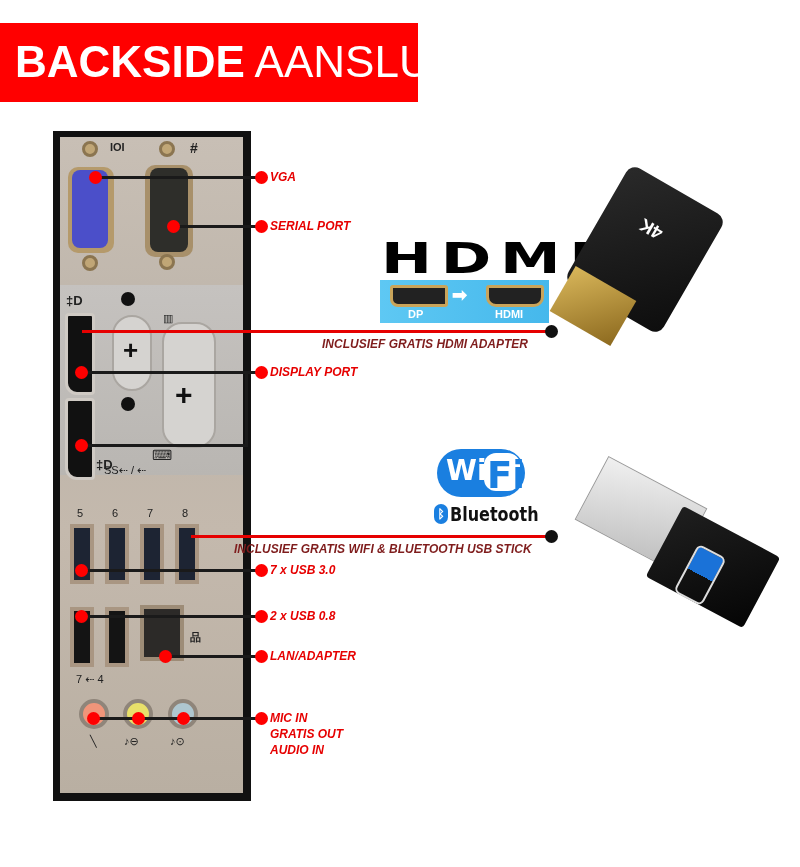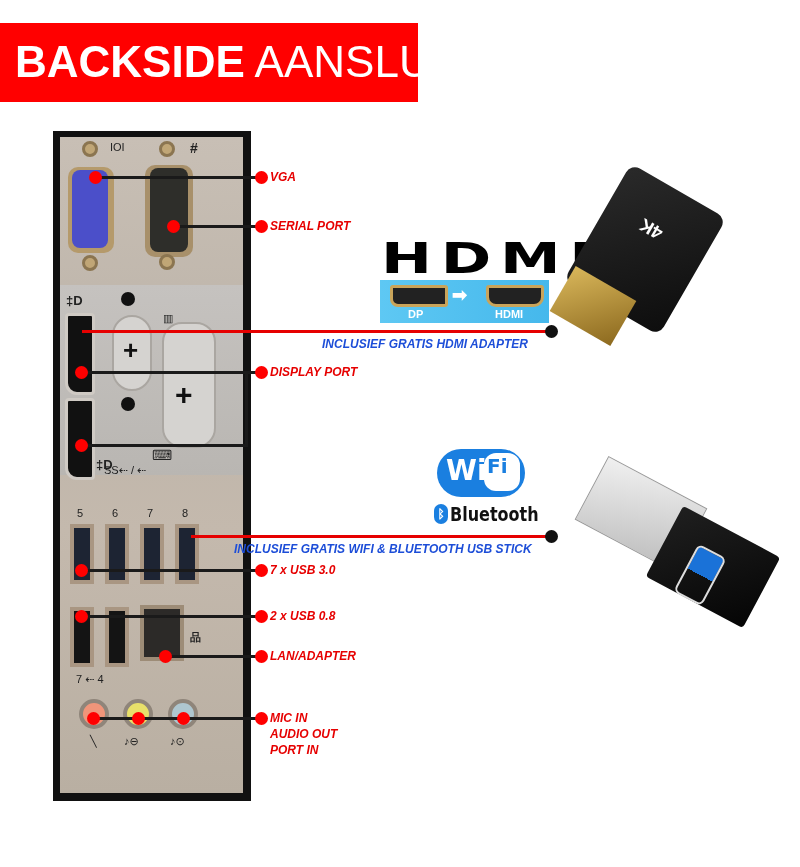--- a/index.html
+++ b/index.html
@@ -29,37 +29,37 @@
   .rj{left:140px;top:605px;width:44px;height:56px;background:#2c2a28;border:4px solid #9d8c77;box-sizing:border-box;}
   .jack{width:30px;height:30px;border-radius:50%;box-sizing:border-box;border:4px solid #8f857a;}
   .small-label{font-size:11px;color:#222;}
   
   .hline{height:3px;background:#1a1a1a;}
   .hline.red{background:#e60000;}
   .vline{width:3px;background:#1a1a1a;}
   .dot{width:13px;height:13px;border-radius:50%;background:#f00;}
   .dot.black{background:#111;}
   .lbl{font-size:12px;font-weight:700;font-style:italic;color:#e60000;white-space:nowrap;line-height:14px;}
-  .lbl-black{font-size:12px;font-weight:700;font-style:italic;color:#1d4ed8;white-space:nowrap;}
+  .lbl-black{font-size:12px;font-weight:700;font-style:italic;color:#7f1d1d;white-space:nowrap;}
   
   .hdmi-logo{left:381px;top:239px;width:168px;height:40px;font-family:"DejaVu Sans",sans-serif;font-weight:900;font-size:42px;color:#000;letter-spacing:6px;line-height:40px;transform:scaleX(1.45);transform-origin:left;}
   .dp-strip{left:380px;top:280px;width:169px;height:43px;background:linear-gradient(90deg,#5ec8f3,#45b8ec);}
   .dp-port{width:52px;height:16px;background:#222;border:3px solid #c9a45a;border-radius:3px 3px 3px 8px;}
   .hdmi-port{width:52px;height:16px;background:#222;border:3px solid #c9a45a;border-radius:3px 3px 10px 10px;}
   .strip-txt{font-size:11px;font-weight:700;color:#fff;}
   .arrow{color:#fff;font-size:18px;font-weight:900;}
   
   .adapter-body{left:590px;top:182px;width:110px;height:135px;background:linear-gradient(135deg,#2a2a2a,#0d0d0d);border-radius:10px;transform:rotate(30deg);}
   .adapter-plug{left:558px;top:280px;width:70px;height:52px;background:linear-gradient(135deg,#d8b65a,#8d6a1f);transform:rotate(30deg);}
   .adapter-4k{left:640px;top:218px;color:#fff;font-weight:900;font-size:18px;transform:rotate(210deg);}
   
   .wifi-cloud{left:437px;top:449px;width:88px;height:48px;background:#1a7fe0;border-radius:24px;}
   .wifi-wi{left:446px;top:454px;font-weight:900;font-size:28px;color:#fff;font-family:"DejaVu Sans",sans-serif;}
   .wifi-fi-box{left:484px;top:453px;width:36px;height:38px;background:#fff;border-radius:12px;}
-  .wifi-fi{left:487px;top:454px;font-weight:900;font-size:20px;color:#1a7fe0;font-family:"DejaVu Sans",sans-serif;}
+  .wifi-fi{left:487px;top:454px;font-weight:900;font-size:37px;color:#1a7fe0;font-family:"DejaVu Sans",sans-serif;}
   .bt-icon{left:434px;top:504px;width:14px;height:20px;border-radius:7px;background:#1a7fe0;color:#fff;font-size:12px;text-align:center;line-height:20px;font-weight:700;}
   .bt-txt{left:450px;top:502px;font-size:20px;font-weight:900;color:#111;transform:scaleX(.8);transform-origin:left;font-family:"DejaVu Sans",sans-serif;}
   
   .stick-metal{left:585px;top:478px;width:110px;height:70px;background:linear-gradient(160deg,#f0f0f0,#bdbdbd);transform:rotate(28deg);border:1px solid #999;}
   .stick-body{left:658px;top:527px;width:110px;height:80px;background:linear-gradient(135deg,#1f1f1f,#050505);transform:rotate(28deg);border-radius:4px;}
   .stick-badge{left:684px;top:548px;width:28px;height:50px;border:2px solid #ddd;border-radius:6px;transform:rotate(28deg);background:linear-gradient(180deg,#1a72d8 50%,transparent 50%);}
 </style>
 </head>
 <body>
 
@@ -67,21 +67,21 @@
 <div class="abs banner-title">
   <b>BACKSIDE</b>
   <span class="light">AANSLUITINGEN</span>
 </div>
 
 <div class="abs panel"></div>
 <div class="abs plate"></div>
 <div class="abs plate mid" style="top:285px;height:190px;"></div>
 
 <div class="abs screw" style="left:82px;top:141px;"></div>
-<div class="abs small-label" style="left:110px;top:141px;font-weight:400;">IOI</div>
+<div class="abs small-label" style="left:110px;top:141px;font-weight:700;">IOI</div>
 <div class="abs vga-shell"></div>
 <div class="abs vga-face"></div>
 <div class="abs screw" style="left:82px;top:255px;"></div>
 
 <div class="abs screw" style="left:159px;top:141px;"></div>
 <div class="abs small-label" style="left:190px;top:140px;font-weight:700;font-size:14px;">#</div>
 <div class="abs ser-shell"></div>
 <div class="abs ser-face"></div>
 <div class="abs screw" style="left:159px;top:254px;"></div>
 
@@ -161,22 +161,22 @@
 <div class="abs dot" style="left:159px;top:650px;"></div>
 <div class="abs dot" style="left:255px;top:650px;"></div>
 <div class="abs lbl" style="left:270px;top:649px;">LAN/ADAPTER</div>
 
 <div class="abs hline" style="left:93px;top:717px;width:167px;"></div>
 <div class="abs dot" style="left:87px;top:712px;"></div>
 <div class="abs dot" style="left:132px;top:712px;"></div>
 <div class="abs dot" style="left:177px;top:712px;"></div>
 <div class="abs dot" style="left:255px;top:712px;"></div>
 <div class="abs lbl" style="left:270px;top:711px;">MIC IN</div>
-<div class="abs lbl" style="left:270px;top:727px;">AUDIO OUT</div>
-<div class="abs lbl" style="left:270px;top:743px;">PORT IN</div>
+<div class="abs lbl" style="left:270px;top:727px;">GRATIS OUT</div>
+<div class="abs lbl" style="left:270px;top:743px;">AUDIO IN</div>
 
 <div class="abs hdmi-logo">HDMI</div>
 <div class="abs dp-strip"></div>
 <div class="abs dp-port" style="left:390px;top:285px;"></div>
 <div class="abs arrow" style="left:452px;top:284px;">➡</div>
 <div class="abs hdmi-port" style="left:486px;top:285px;"></div>
 <div class="abs strip-txt" style="left:408px;top:308px;">DP</div>
 <div class="abs strip-txt" style="left:495px;top:308px;">HDMI</div>
 
 <div class="abs adapter-body"></div>

